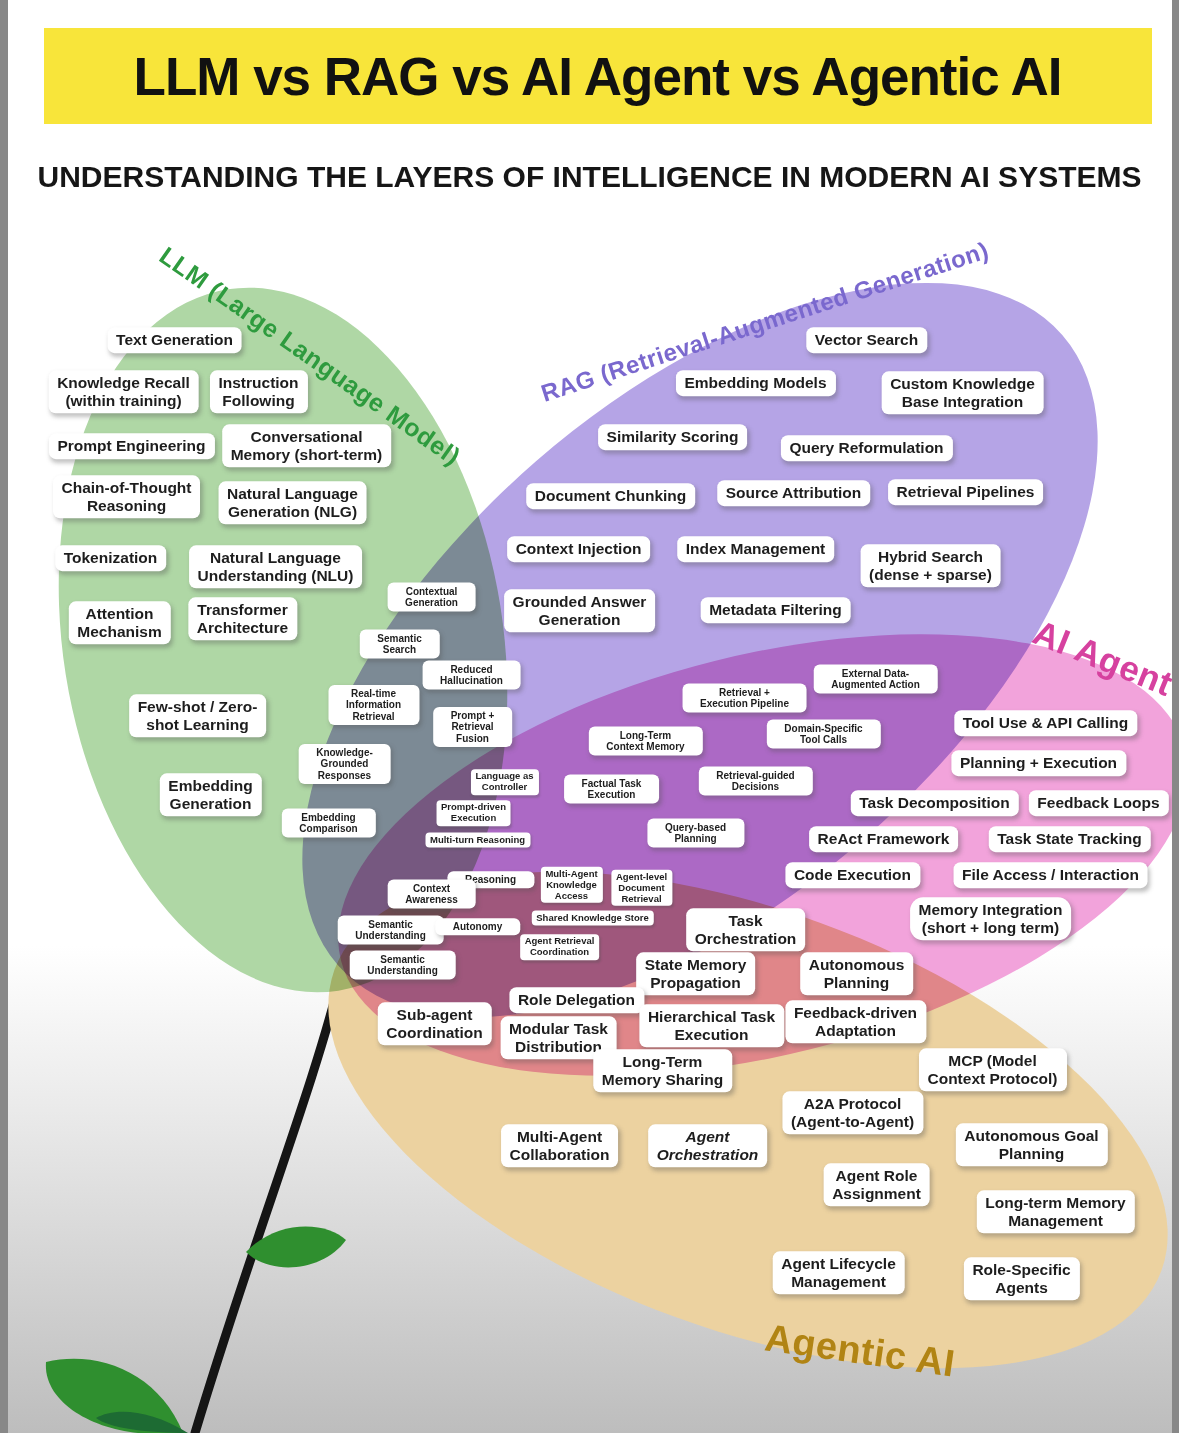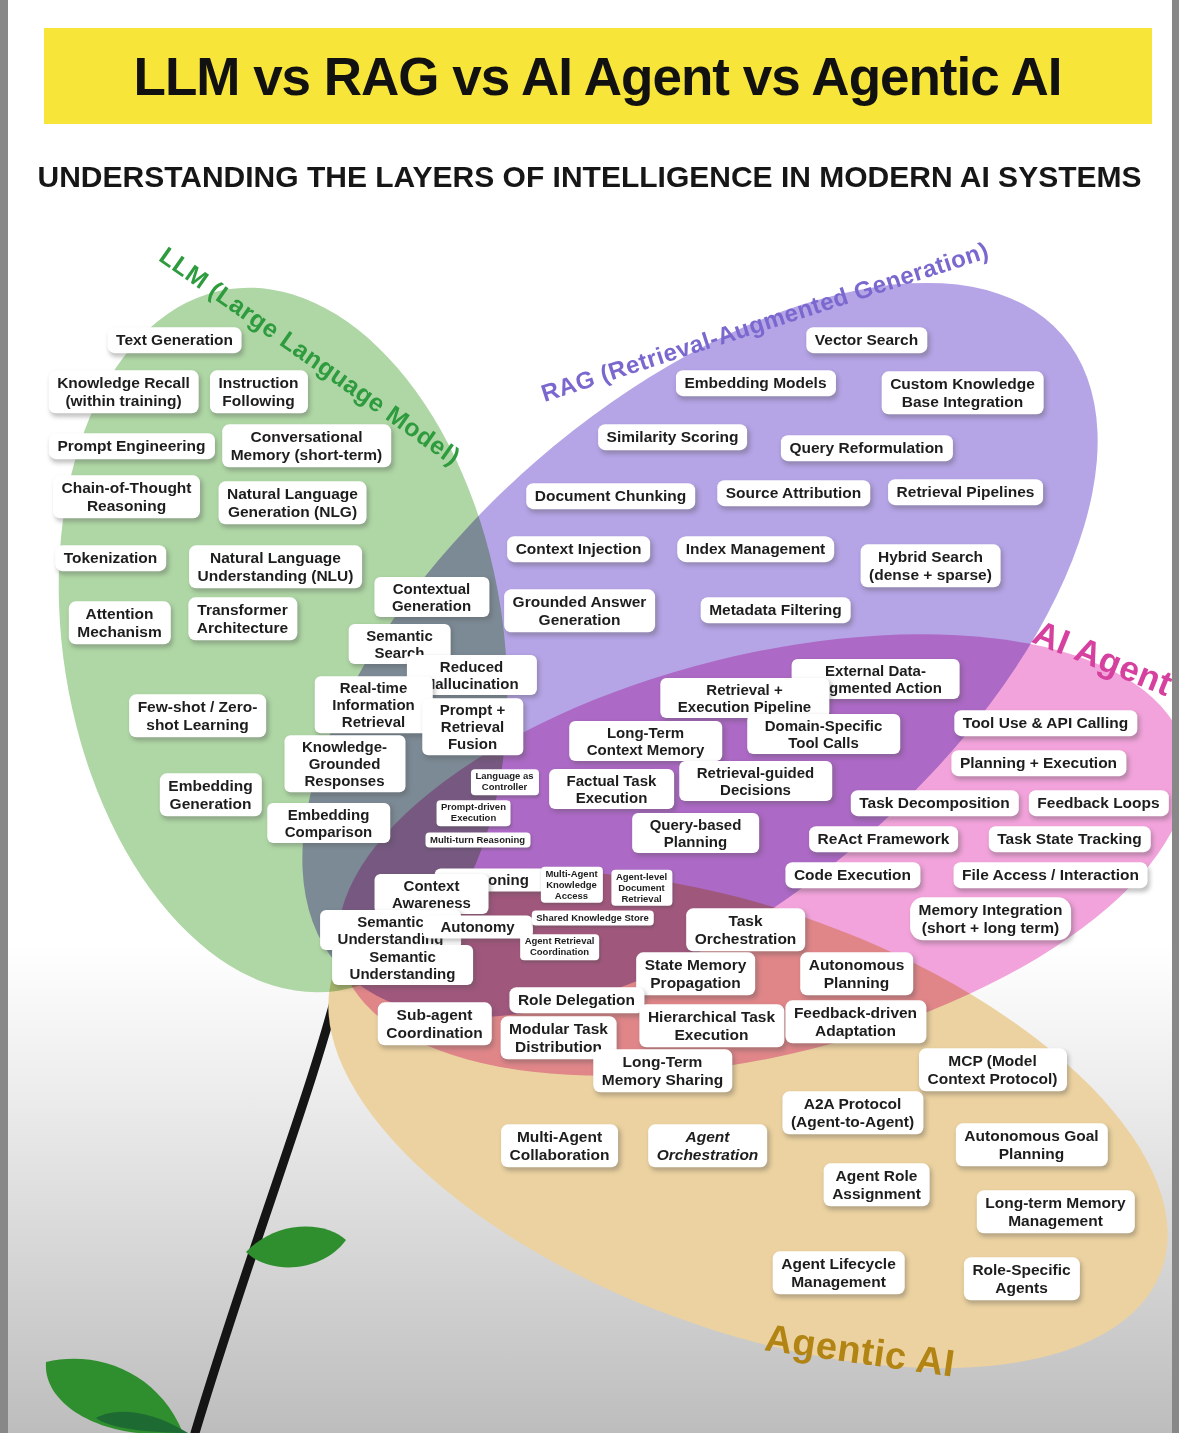--- a/index.html
+++ b/index.html
@@ -32,21 +32,21 @@
   .pt-agentic { left:852px;  top:1351px; transform:translate(-50%,-50%) rotate(8deg);   font-size:38px; }
   
   .labels-layer { position:absolute; inset:0; }
   .pill {
     position:absolute; transform:translate(-50%,-50%);
     background:#ffffff; color:#1d1d1d; font-weight:700; text-align:center;
     white-space:pre; line-height:1.14; border-radius:7px; padding:4px 9px;
     box-shadow:2px 3px 4px rgba(80,80,80,0.35);
   }
   .pill.md { font-size:15.5px; }
-  .pill.sm { font-size:15px;  border-radius:6px; padding:3px 18px; }
+  .pill.sm { font-size:10px;  border-radius:6px; padding:3px 18px; }
   .pill.xs { font-size:9.5px; border-radius:4px; padding:2px 5px; box-shadow:1px 2px 2px rgba(80,80,80,0.3); }
 </style>
 </head>
 <body>
 
 <div class="canvas">
 
   <div class="title-banner" style="background: rgb(248, 229, 58);">
     <h1 style="color: rgb(17, 17, 17);">LLM vs RAG vs AI Agent vs Agentic AI</h1>
   </div>
@@ -120,21 +120,21 @@
       <div class="pill md" style="left: 859px; top: 340px;">Vector Search</div>
       <div class="pill md" style="left: 748px; top: 383px;">Embedding Models</div>
       <div class="pill md" style="left: 955px; top: 393px;">Custom Knowledge
 Base Integration</div>
       <div class="pill md" style="left: 665px; top: 437px;">Similarity Scoring</div>
       <div class="pill md" style="left: 859px; top: 448px;">Query Reformulation</div>
       <div class="pill md" style="left: 603px; top: 496px;">Document Chunking</div>
       <div class="pill md" style="left: 786px; top: 493px;">Source Attribution</div>
       <div class="pill md" style="left: 958px; top: 492px;">Retrieval Pipelines</div>
       <div class="pill md" style="left: 571px; top: 549px;">Context Injection</div>
-      <div class="pill md" style="left: 748px; top: 549px; border-radius: 9px;">Index Management</div>
+      <div class="pill md" style="left: 748px; top: 549px;">Index Management</div>
       <div class="pill md" style="left: 923px; top: 566px;">Hybrid Search
 (dense + sparse)</div>
       <div class="pill md" style="left: 572px; top: 611px;">Grounded Answer
 Generation</div>
       <div class="pill md" style="left: 768px; top: 610px;">Metadata Filtering</div>
       <div class="pill sm" style="left: 868px; top: 679px;">External Data-
 Augmented Action</div>
       <div class="pill sm" style="left: 737px; top: 698px;">Retrieval +
 Execution Pipeline</div>
       <div class="pill sm" style="left: 816px; top: 734px;">Domain-Specific

